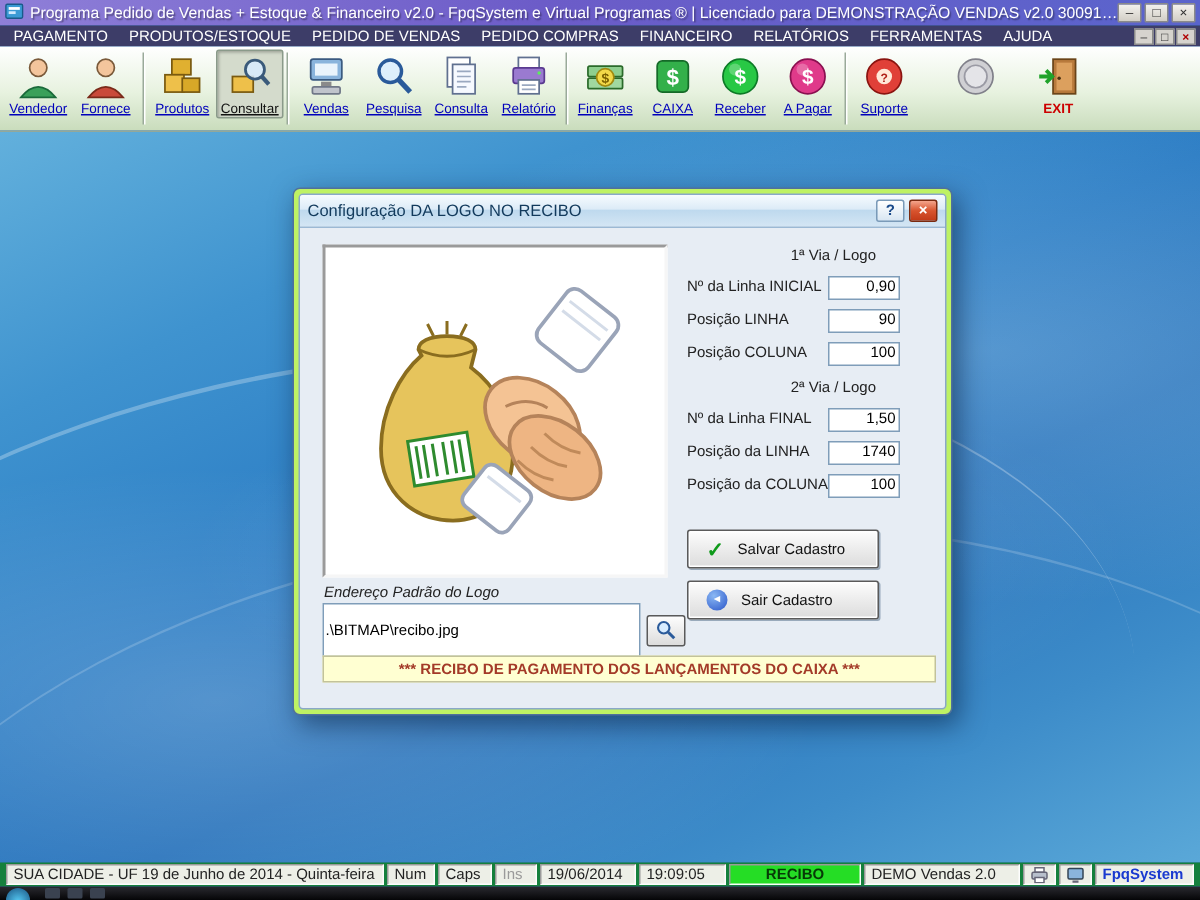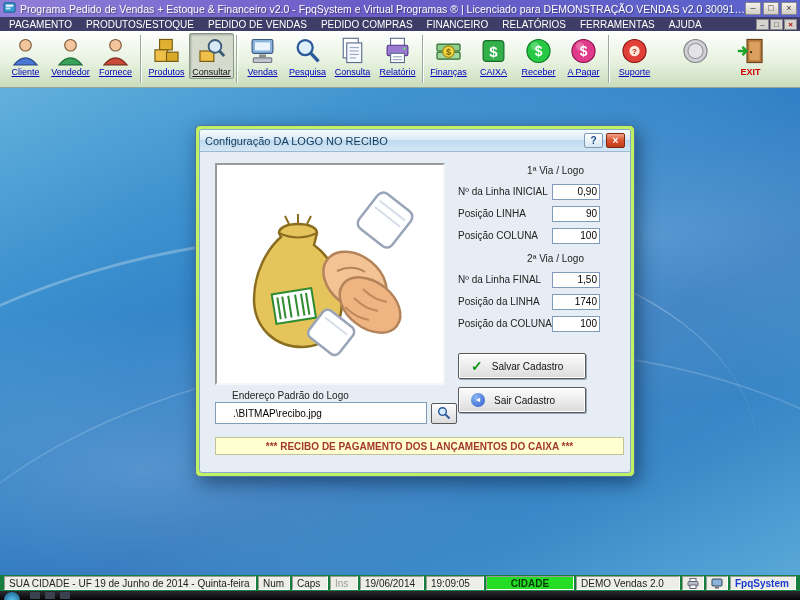--- a/index.html
+++ b/index.html
@@ -72,24 +72,24 @@
 
   .dlg-button { position:absolute; left:258px; width:128px; height:26px; display:flex; align-items:center; gap:9px;
     padding-left:12px; font-size:10px; color:#111; background:linear-gradient(180deg,#fdfdfd,#ececec 50%,#dcdcdc);
     border:1px solid #5a5a5a; border-radius:2px; box-shadow:inset 0 0 0 1px #ffffff, 1px 1px 0 #9ab; }
   .btn-save { top:201px; }
   .btn-exit { top:235px; }
   .chk { color:#0f9a1a; font-weight:bold; font-size:14px; line-height:14px; }
   .backicon { width:14px; height:14px; border-radius:50%; background:radial-gradient(circle at 35% 30%,#8ab8f4,#2a55c8);
     color:#fff; font-size:7px; line-height:14px; text-align:center; }
 
-  .path-label { position:absolute; left:32px; top:238px; }
+  .path-label { position:absolute; left:16px; top:238px;font-style:italic; }
   .path-row { position:absolute; left:15px; top:250px; display:flex; align-items:center; }
-  .path-row input { width:212px; height:22px; font-size:10px; font-family:"Liberation Sans",sans-serif;
-    border:1px solid #7f9db9; padding:0 17px; background:#fff; }
+  .path-row input { width:212px; height:36px; font-size:10px; font-family:"Liberation Sans",sans-serif;
+    border:1px solid #7f9db9; padding:0 1px; background:#fff; }
   .mag-btn { width:26px; height:21px; margin-left:4px; background:linear-gradient(#fdfdfd,#dcdcdc);
     border:1px solid #5a5a5a; border-radius:2px; display:flex; align-items:center; justify-content:center; }
 
   .dlg-note { position:absolute; left:15px; top:285px; width:409px; height:18px; background:#ffffd2;
     border:1px solid #c2c29a; display:flex; align-items:center; justify-content:center;
     color:#a33a28; font-weight:bold; font-size:10px; }
 
   
   .statusbar { position:absolute; left:0; bottom:9px; width:800px; height:16px; background:#15803d;
     display:flex; gap:2px; padding:1px 4px; font-size:10px; color:#222; }
@@ -141,27 +141,20 @@
     <span class="menu-item">AJUDA</span>
     <span class="mdi-btns">
       <span class="mdibtn">–</span>
       <span class="mdibtn">□</span>
       <span class="mdibtn close">×</span>
     </span>
   </div>
 
   <div class="toolbar">
 
-    <div class="tool">
-      <svg class="ti" viewBox="0 0 24 26">
-          <circle cx="12" cy="8" r="5" fill="#f3c59c" stroke="#7a5a3a"></circle>
-          <path d="M2 25 Q12 13 22 25 Z" fill="#4a77d4" stroke="#2a4a8a"></path>
-        </svg>
-      <span class="tlabel">Cliente</span>
-    </div>
 
     <div class="tool">
       <svg class="ti" viewBox="0 0 24 26">
           <circle cx="12" cy="8" r="5" fill="#f3c59c" stroke="#7a5a3a"></circle>
           <path d="M2 25 Q12 13 22 25 Z" fill="#3aa05a" stroke="#1a6a3a"></path>
         </svg>
       <span class="tlabel">Vendedor</span>
     </div>
 
     <div class="tool">
@@ -410,21 +403,21 @@
     </div>
   </div>
 
   <div class="statusbar">
     <div class="seg loc">SUA CIDADE - UF 19 de Junho de 2014 - Quinta-feira</div>
     <div class="seg w-num">Num</div>
     <div class="seg w-caps">Caps</div>
     <div class="seg w-ins">Ins</div>
     <div class="seg w-date">19/06/2014</div>
     <div class="seg w-time">19:09:05</div>
-    <div class="seg master">CIDADE</div>
+    <div class="seg master">RECIBO</div>
     <div class="seg ver">DEMO Vendas 2.0</div>
     <div class="seg icon-seg">
       <svg width="12" height="11" viewBox="0 0 12 11">
           <rect x="3" y="0.5" width="6" height="3" fill="#ffffff" stroke="#667"></rect>
           <rect x="1" y="3.5" width="10" height="4.5" rx="1" fill="#b8c0cc" stroke="#667"></rect>
           <rect x="3" y="7" width="6" height="3.5" fill="#ffffff" stroke="#667"></rect>
         </svg>
     </div>
     <div class="seg icon-seg">
       <svg width="12" height="11" viewBox="0 0 12 11">

